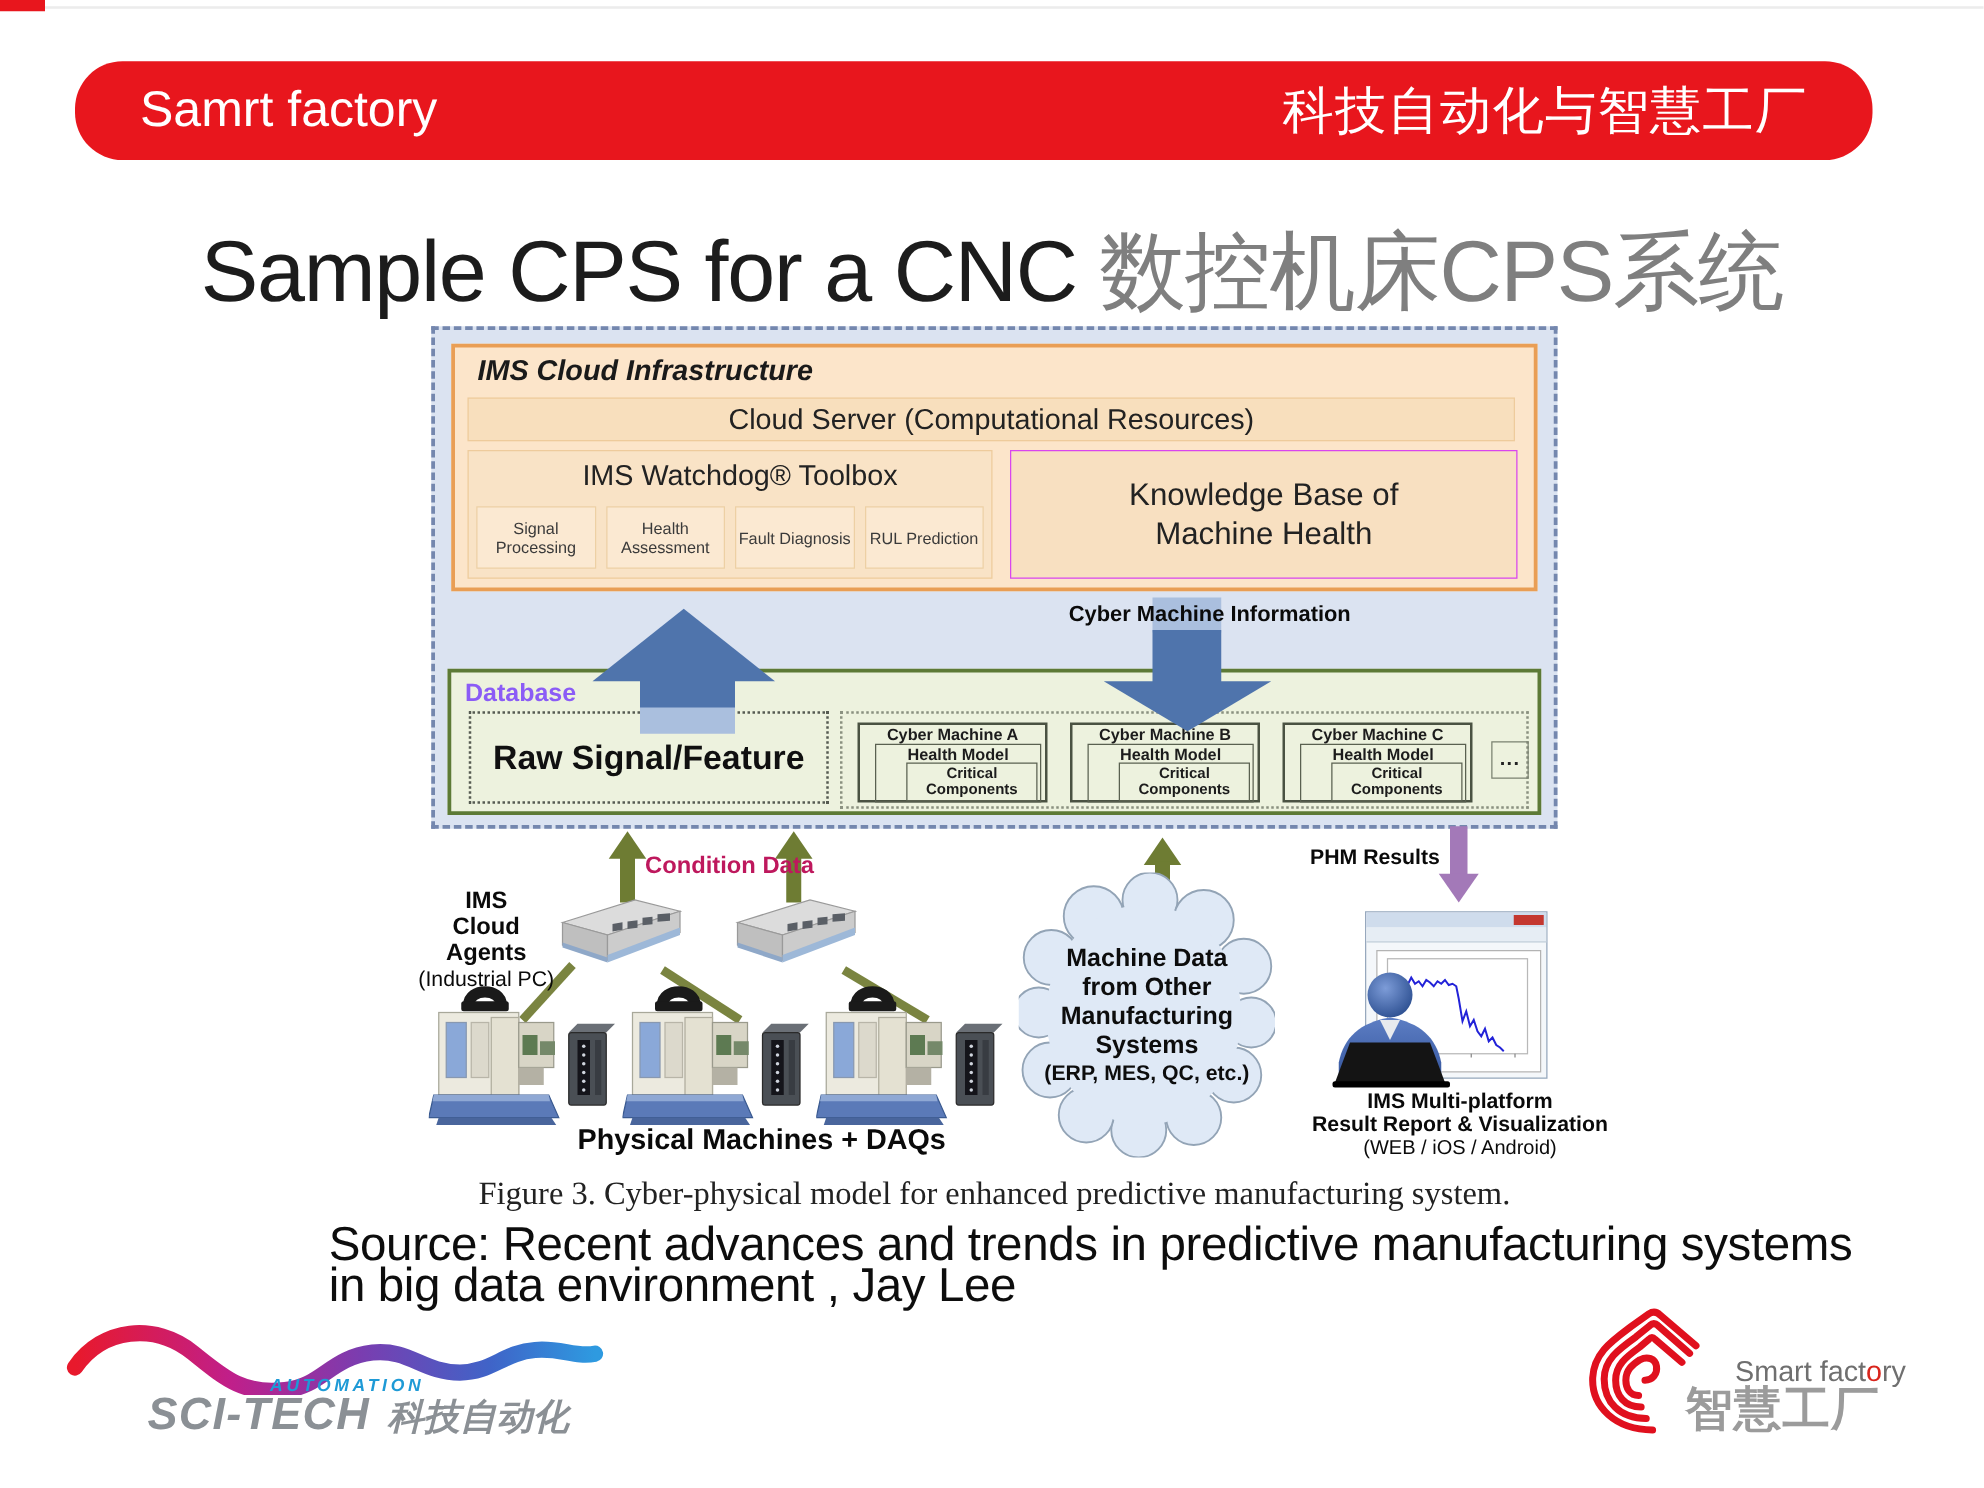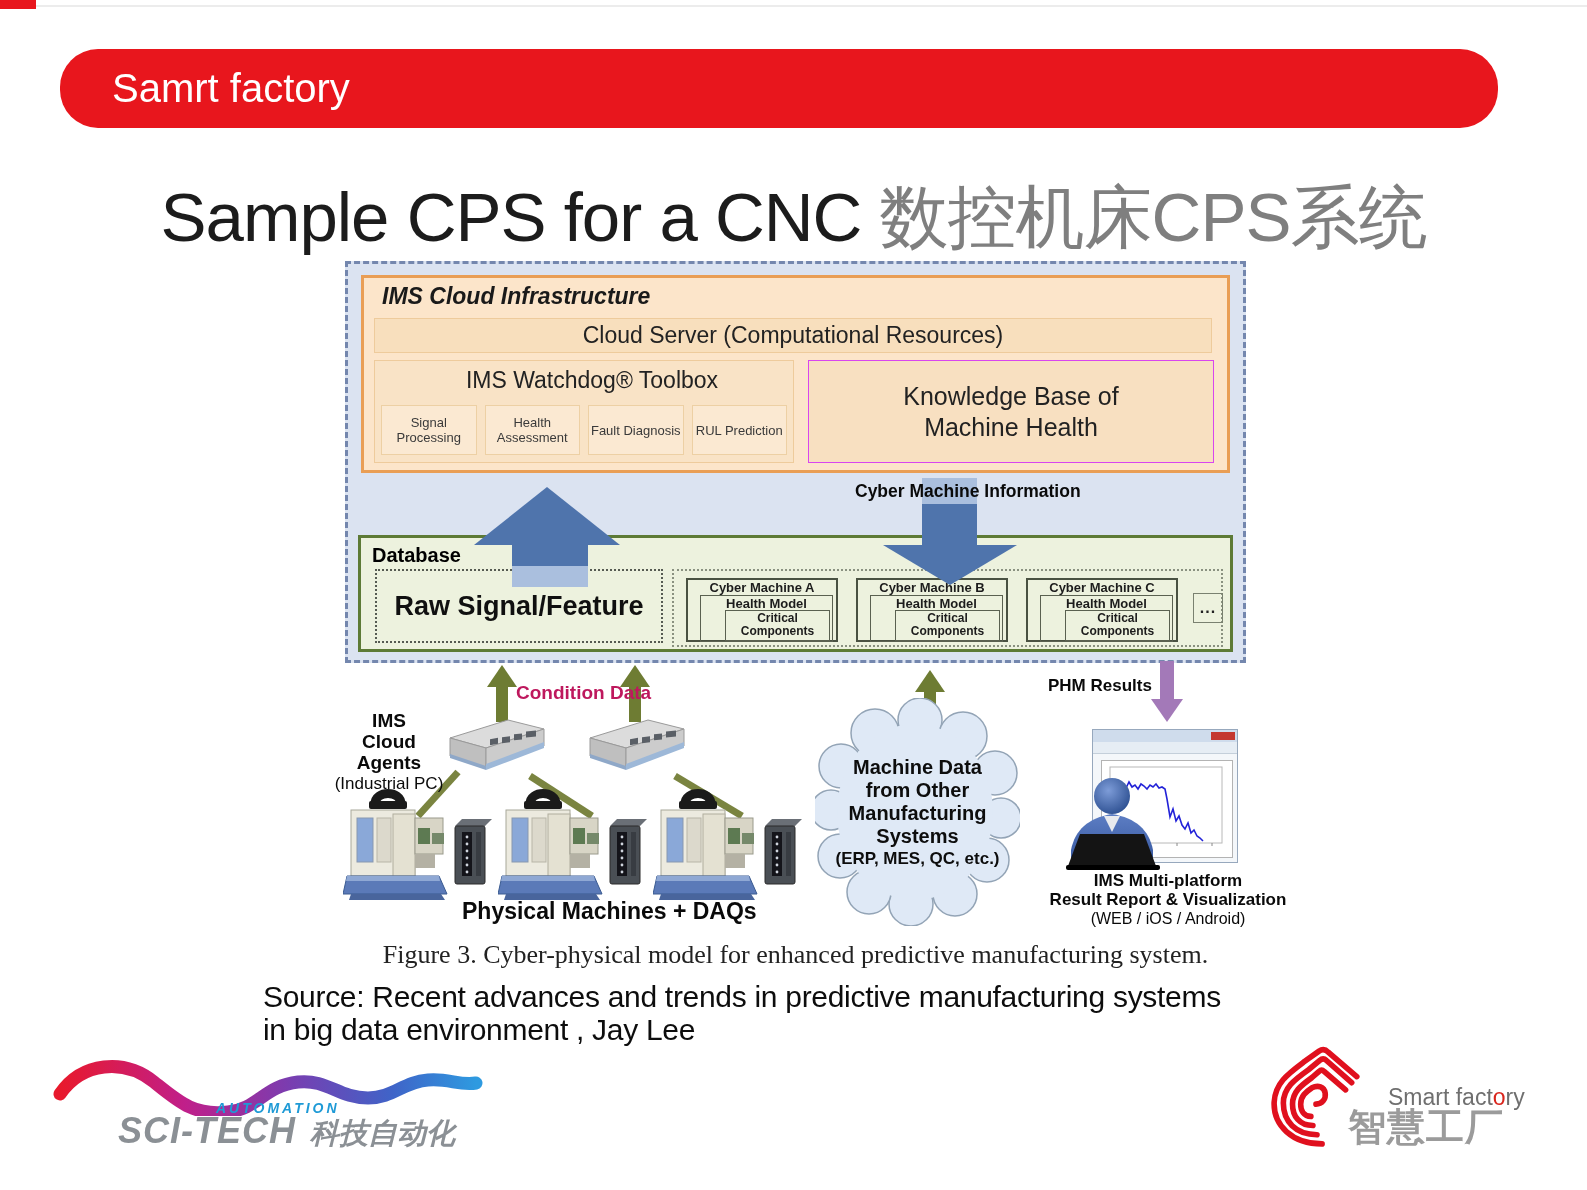--- a/index.html
+++ b/index.html
@@ -30,21 +30,21 @@
   .wd-modules{position:absolute;left:6px;right:6px;bottom:7px;display:flex;gap:8px;}
   .wd-mod{flex:1;height:48px;background:#fbe9d2;border:1px solid #edd0a4;display:flex;align-items:center;
           justify-content:center;text-align:center;font-size:13px;line-height:15px;color:#3a3a3a;}
   .knowledge{left:444px;top:82px;width:406px;height:103px;background:#f8e0c1;border:1px solid #d946ef;
              display:flex;flex-direction:column;align-items:center;justify-content:center;
              font-size:25px;line-height:31px;color:#222;box-sizing:border-box;text-align:center;}
   .diagram-arrows{left:0;top:0;z-index:3;pointer-events:none;}
   .cmi-label{left:507px;top:217px;font-size:17.5px;font-weight:700;color:#0a0a0a;z-index:4;}
   
   .db-box{left:10px;top:271px;width:875px;height:117px;background:#edf2de;border:3px solid #5d7a36;box-sizing:border-box;z-index:1;}
-  .db-label{left:11px;top:6px;font-size:20px;font-weight:700;color:#000000;}
+  .db-label{left:11px;top:6px;font-size:20px;font-weight:700;color:#8b5cf6;}
   .raw-box{left:14px;top:31px;width:288px;height:74px;border:2px dotted #565b52;display:flex;align-items:center;
            justify-content:center;font-size:27px;font-weight:700;color:#101010;box-sizing:border-box;}
   .cm-container{left:311px;top:31px;width:551px;height:78px;border:2px dotted #8a9180;box-sizing:border-box;}
   .cm-box{position:absolute;top:7px;width:152px;height:64px;border:2px solid #4a5242;box-sizing:border-box;}
   .cm-name{height:15px;line-height:16px;text-align:center;font-size:13px;font-weight:700;color:#1c1c1c;}
   .hm-box{margin-left:12px;margin-right:3px;border:1px solid #5a6150;}
   .hm-label{height:14px;line-height:15px;text-align:center;font-size:13px;font-weight:700;color:#1c1c1c;}
   .cc-box{margin-left:24px;margin-right:2px;border:1px solid #5a6150;font-size:12px;font-weight:700;
           line-height:13px;text-align:center;color:#1c1c1c;padding:1px 0 2px 0;}
   .ellipsis-box{position:absolute;left:519px;top:22px;width:30px;height:30px;border:1px solid #7a8170;
@@ -71,21 +71,21 @@
   .b-close{width:24px;height:8px;background:#c4372f;margin:2px 2px 0 0;}
   .b-navbar{height:11px;background:#e6edf4;border-bottom:1px solid #c4cfda;}
   .b-chart{position:absolute;left:8px;top:30px;width:130px;height:96px;background:#fff;border:1px solid #b3b3b3;}
   .person-svg{left:1058px;top:772px;width:110px;height:102px;z-index:2;}
   .mp-label{left:1048px;top:871px;width:240px;text-align:center;line-height:19px;color:#0a0a0a;z-index:3;}
   .mp-label .b{font-size:17px;font-weight:700;}
   .mp-label .r{font-size:16px;}
   
   .fig-caption{left:345px;top:940px;width:901px;text-align:center;
                font-family:"Liberation Serif","DejaVu Serif",serif;font-size:26px;color:#222;}
-  .source{left:263px;top:980px;font-size:30px;line-height:33px;letter-spacing:-0.3px;color:#0d0d0d;}
+  .source{left:263px;top:980px;font-size:38px;line-height:33px;letter-spacing:-0.3px;color:#0d0d0d;}
   
   .wave-svg{left:52px;top:1056px;width:440px;height:60px;}
   .automation{left:216px;top:1100px;font-size:14px;font-weight:700;font-style:italic;
               color:#1e9ad6;letter-spacing:3px;}
   .scitech-row{left:118px;top:1110px;display:flex;align-items:baseline;}
   .scitech{font-size:36px;font-weight:700;font-style:italic;color:#8b9095;letter-spacing:1px;}
   .scitech-zh{font-size:29px;font-weight:700;font-style:italic;color:#8b9095;margin-left:14px;}
   .spiral-svg{left:1263px;top:1046px;width:108px;height:102px;}
   .sf-en{left:1388px;top:1084px;font-size:23px;color:#6f6f6f;}
   .sf-en .red{color:#d9251c;}
@@ -94,20 +94,21 @@
 </head>
 <body>
 
 <div>
 
   <div class="abs top-line"></div>
   <div class="abs top-sliver"></div>
 
   <div class="abs header-bar">
     <span class="header-left">Samrt factory</span>
+    <span class="header-right">科技自动化与智慧工厂</span>
   </div>
 
   <div class="abs slide-title"><span class="en">Sample CPS for a CNC </span><span class="zh">数控机床CPS系统</span></div>
 
   <div class="abs diagram">
 
     <div class="abs ims-box">
       <div class="abs ims-label">IMS Cloud Infrastructure</div>
       <div class="abs cloud-server">Cloud Server (Computational Resources)</div>
       <div class="abs watchdog">

